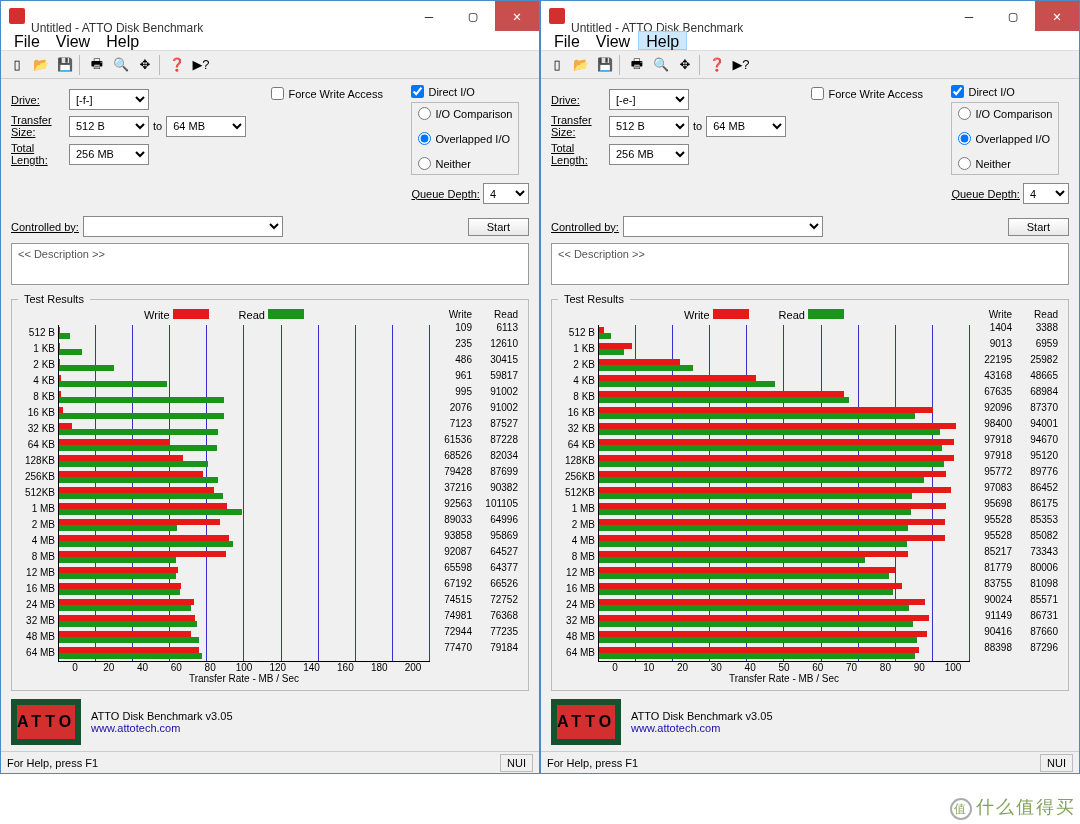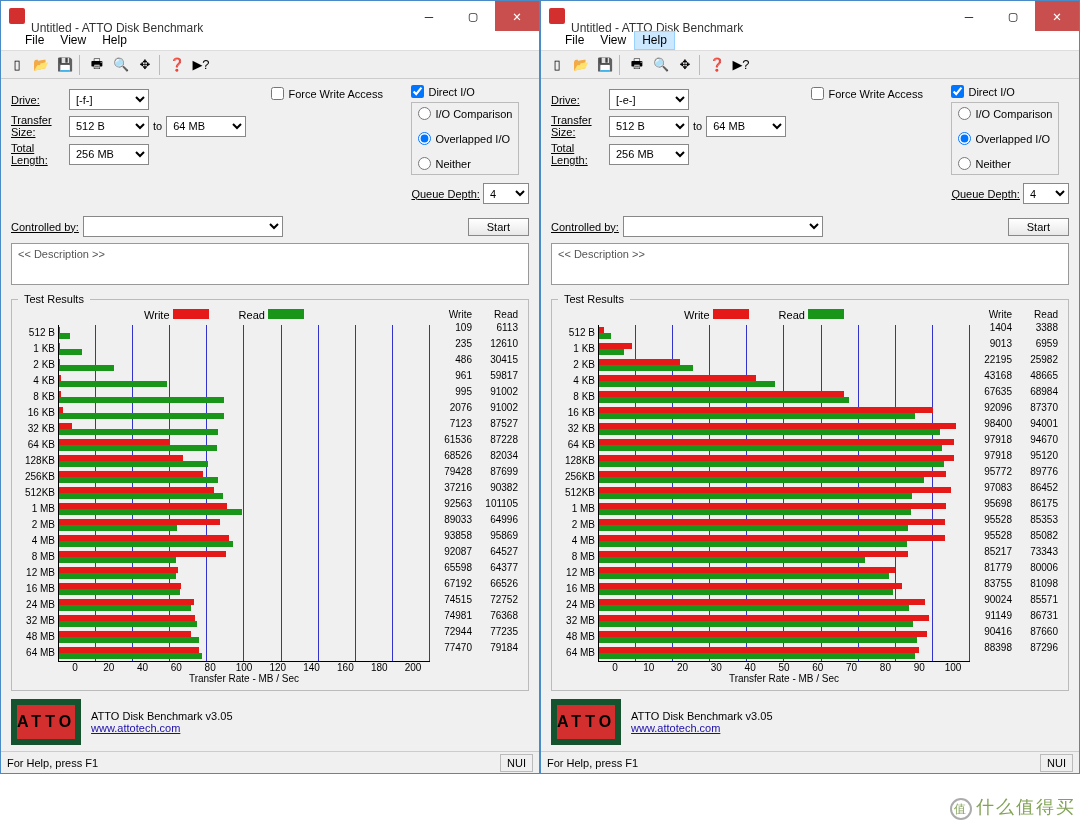--- a/index.html
+++ b/index.html
@@ -5,21 +5,21 @@
 * { box-sizing: border-box; margin: 0; padding: 0; }
 body { font-family: "Segoe UI", Tahoma, sans-serif; font-size: 11px; background: #fff; width: 1080px; height: 824px; position: relative; overflow: hidden; }
 .desktop { display: flex; gap: 0; }
 .window { width: 540px; border: 1px solid #4b8bc5; background: #f0f0f0; }
 .titlebar { height: 30px; background: #fff; display: flex; align-items: center; padding: 0 0 0 8px; font-size: 12px; color: #333; }
 .titlebar .icon-app { width: 16px; height: 16px; background: #d32f2f; border-radius: 2px; margin-right: 6px; display: inline-block; }
 .titlebar .title { flex: 1; margin-top: 23px; }
 .winbtns { display: flex; height: 100%; }
 .winbtn { width: 44px; height: 100%; display: flex; align-items: center; justify-content: center; font-family: monospace; font-size: 14px; }
 .winbtn.close { background: #c94f4f; color: #fff; }
-.menubar { height: 20px; background: #fff; display: flex; padding: 0 16px; border-bottom: 1px solid #ddd; font-size: 12px; }
+.menubar { height: 20px; background: #fff; display: flex; padding: 0 5px; border-bottom: 1px solid #ddd; font-size: 16px; }
 .menuitem { padding: 2px 8px; cursor: default; }
 .menuitem:hover, .menuitem.active { background: #cce8ff; border: 1px solid #99d1ff; padding: 1px 7px; }
 .toolbar { height: 28px; background: #efefef; display: flex; align-items: center; padding: 2px 4px; gap: 0; border-bottom: 1px solid #ccc; }
 .tbtn { width: 24px; height: 22px; border: 1px solid transparent; display: inline-flex; align-items: center; justify-content: center; font-size: 13px; }
 .tsep { width: 4px; height: 20px; border-left: 1px solid #bbb; margin: 0 2px; }
 .body-area { padding: 6px 10px; }
 .row { display: flex; align-items: center; margin: 4px 0; }
 .label { width: 58px; text-decoration: underline; text-decoration-style: solid; }
 select.combo { border: 1px solid #888; background: #fff; font-size: 11px; height: 21px; padding: 0 2px; }
 .combo-sm { width: 80px; }
@@ -53,21 +53,21 @@
 .x-labels { display: flex; font-size: 10px; margin-left: 40px; }
 .x-labels > div { flex: 1; text-align: center; }
 .x-title { text-align: center; font-size: 10px; margin-left: 40px; }
 .values-cols { width: 92px; font-size: 10px; }
 .values-cols .hdr { display: flex; }
 .values-cols .hdr > div { flex: 1; text-align: right; padding-right: 4px; }
 .values-cols .vrow { display: flex; height: 16px; line-height: 16px; }
 .values-cols .vrow > div { flex: 1; text-align: right; padding-right: 4px; }
 .footer-logo { display: flex; align-items: center; gap: 10px; margin-top: 8px; }
 .atto-logo { background: #d32f2f; color: #000000; font-weight: bold; letter-spacing: 4px; padding: 8px 0; font-size: 16px; border: 6px solid #14532d; }
-.footer-logo .info .link { color: #1a0dab; text-decoration: underline; cursor: pointer; }
+.footer-logo .info .link { color: #1a0dab; cursor: pointer; }
 .statusbar { height: 22px; border-top: 1px solid #ccc; background: #f0f0f0; display: flex; align-items: center; padding: 0 6px; font-size: 11px; }
 .statusbar .cell { margin-left: auto; border: 1px solid #bbb; padding: 0 6px; height: 18px; line-height: 16px; }
 .watermark { position: absolute; right: 4px; bottom: 4px; font-size: 18px; color: #4d7c0f; font-family: sans-serif; letter-spacing: 2px; opacity: 0.7; }
 .watermark .circ { display: inline-flex; width: 22px; height: 22px; border-radius: 50%; border: 2px solid #888; align-items: center; justify-content: center; font-size: 12px; margin-right: 4px; }
 </style>
 </head>
 <body>
 
 <div class="desktop" id="desktop">
   <div class="window">

